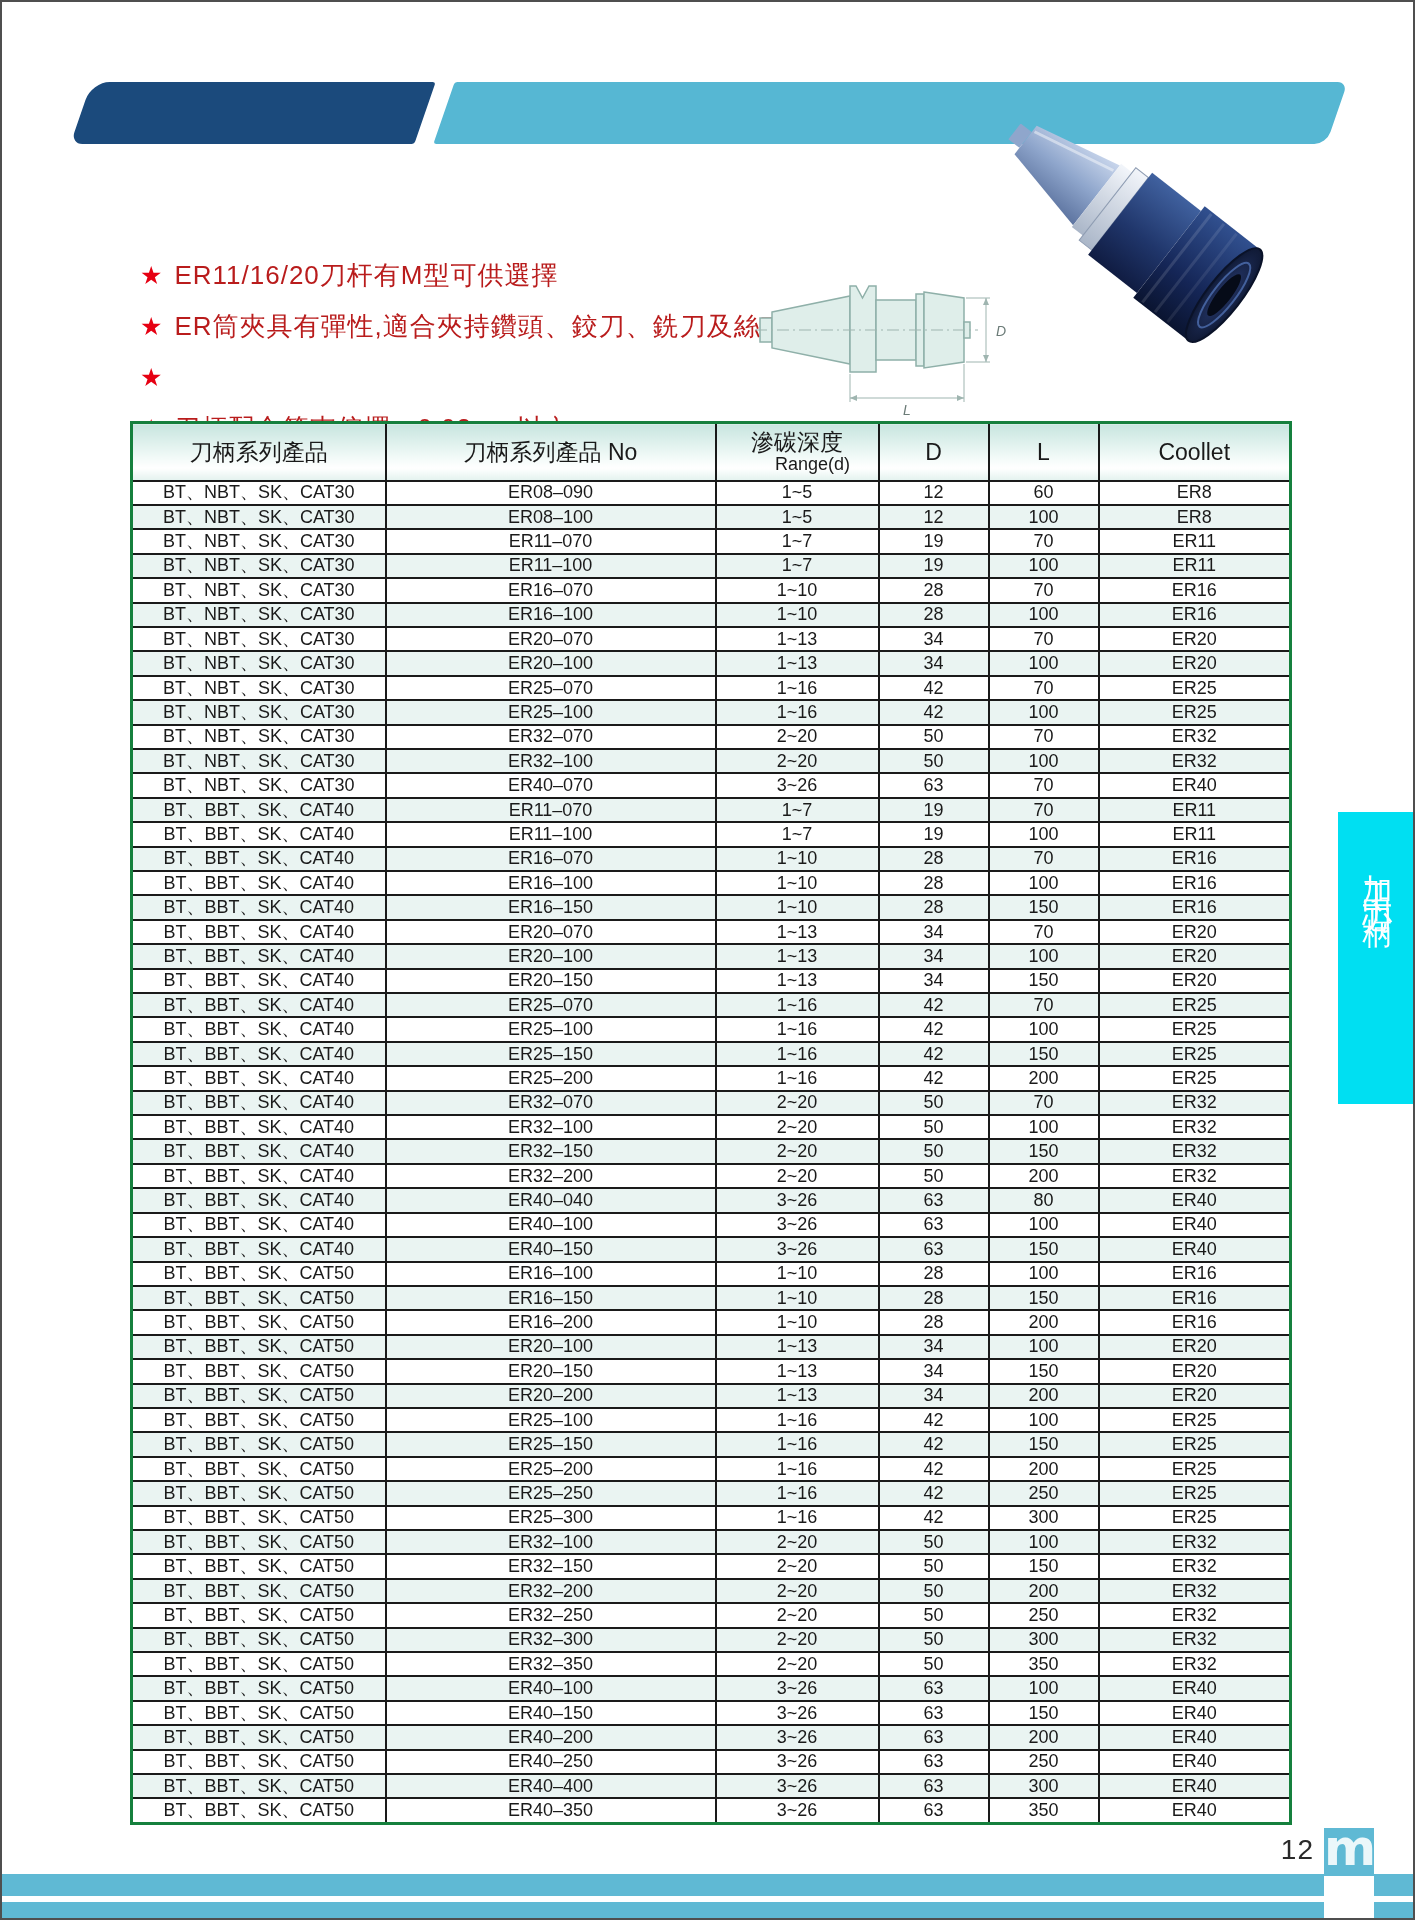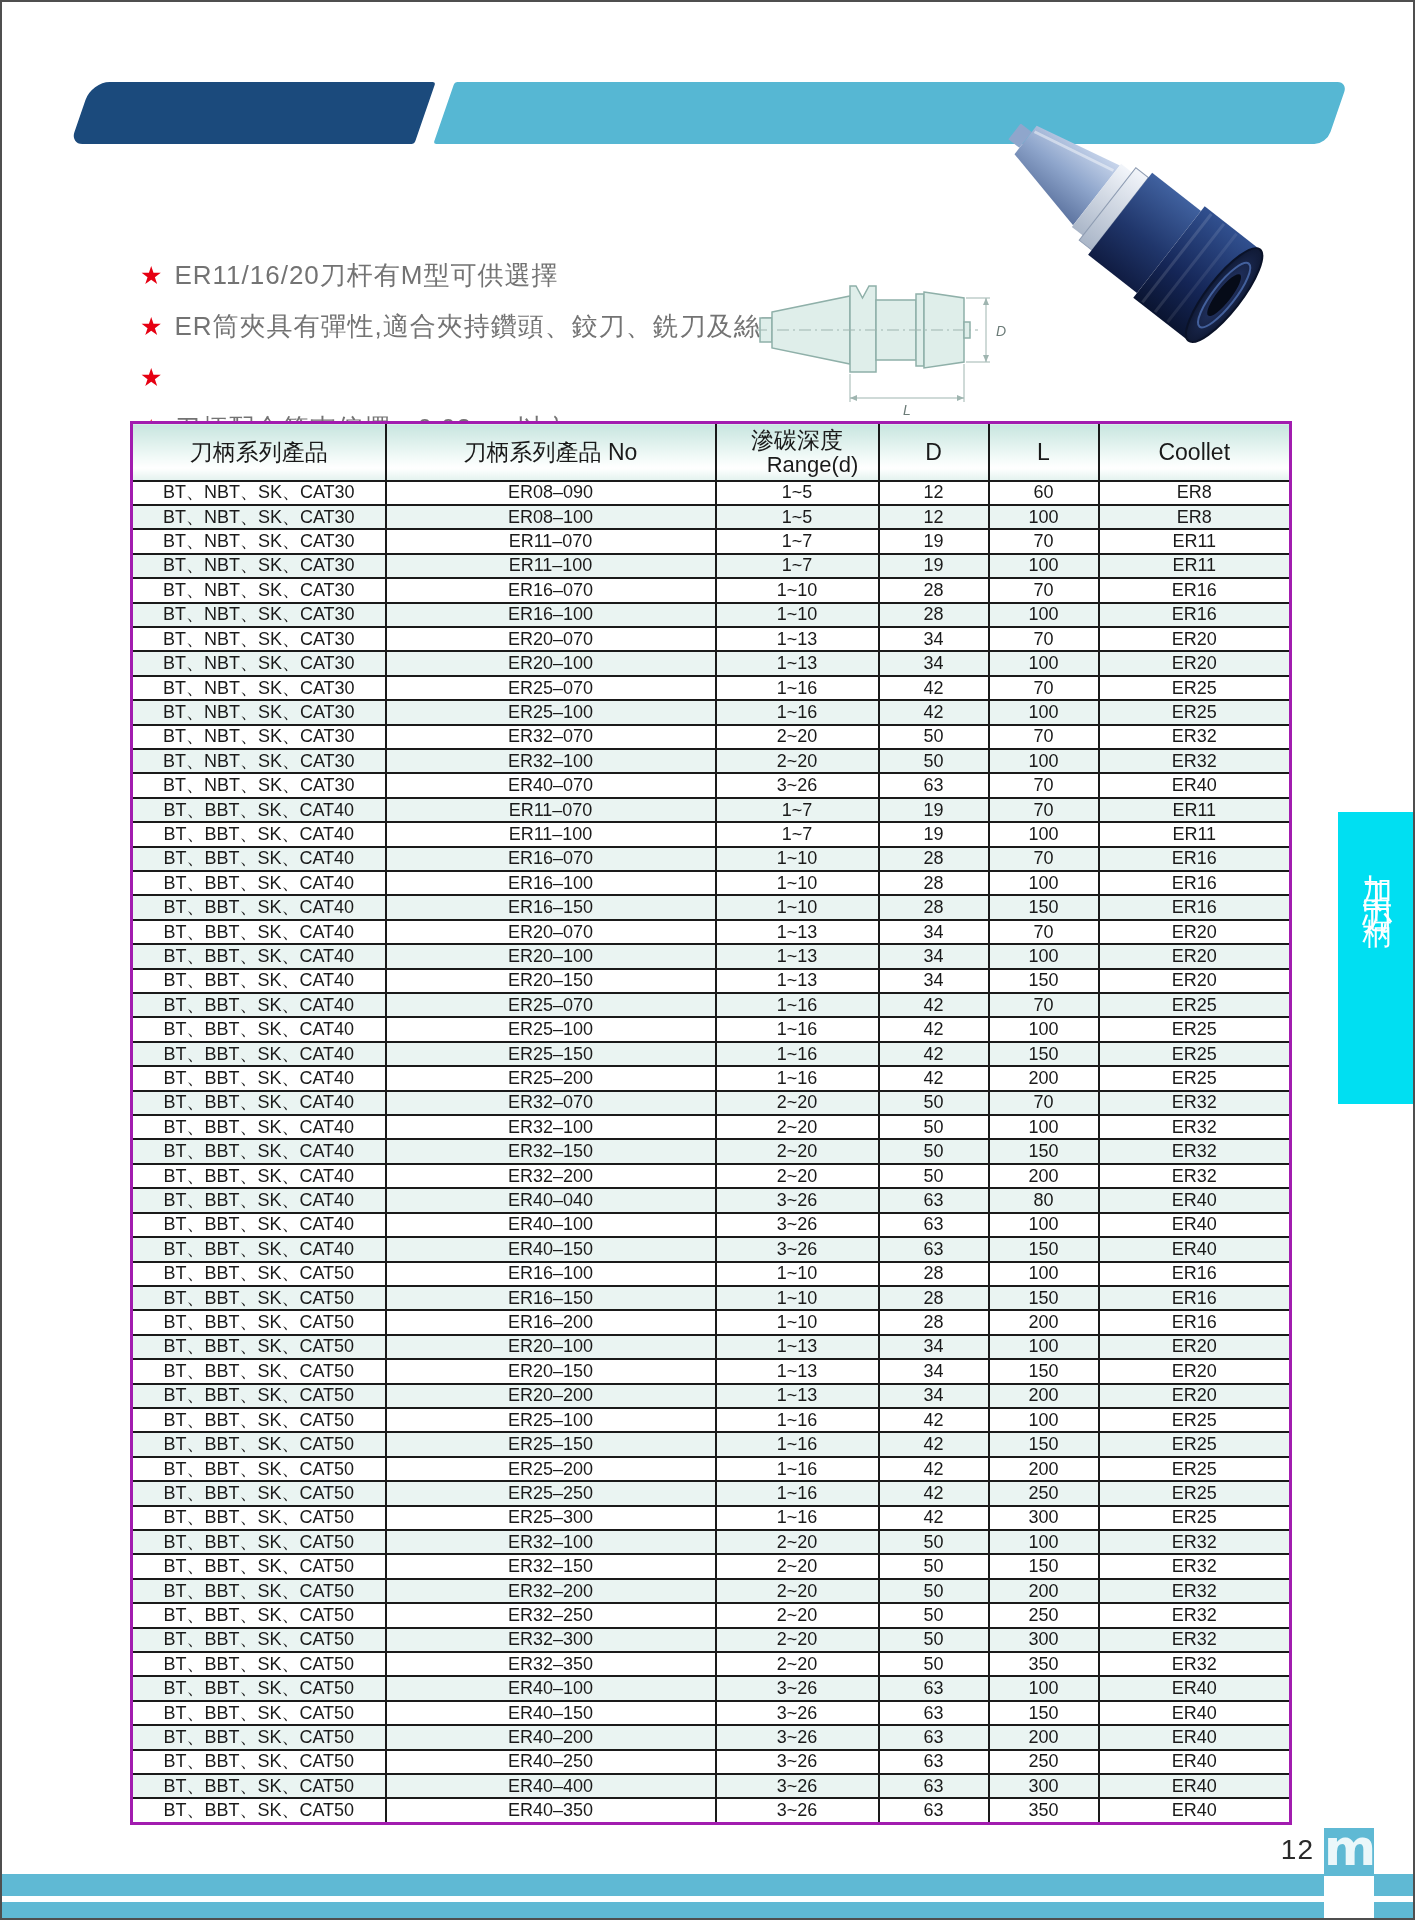--- a/index.html
+++ b/index.html
@@ -24,40 +24,40 @@
   .title-tri{
     width:0;height:0;border-top:20px solid transparent;border-bottom:20px solid transparent;
     border-left:30px solid #17477d;margin-right:12px;
   }
   .title-text{
     font-size:46px;font-weight:bold;color:#17477d;letter-spacing:3px;line-height:1;
   }
   .bullets{position:absolute;left:138px;top:248px;list-style:none;margin:0;padding:0;}
   .bullets li{display:flex;align-items:center;height:51px;}
   .bullet-star{color:#e60012;font-size:25px;margin-right:12px;line-height:1;}
-  .bullet-text{font-size:26px;color:#737373;letter-spacing:1px;white-space:nowrap;}
+  .bullet-text{font-size:26px;color:#b91c1c;letter-spacing:1px;white-space:nowrap;}
   
   .tool-diagram{position:absolute;left:748px;top:250px;}
   .tool-photo{position:absolute;left:1000px;top:122px;}
   
   table.spec{
     position:absolute;left:128px;top:419px;width:1159px;height:1404px;
     border-collapse:collapse;table-layout:fixed;
   }
   table.spec th,table.spec td{
     border:2px solid #1a1a1a;text-align:center;vertical-align:middle;
     padding:0;line-height:1.05;color:#1a1a1a;overflow:hidden;white-space:nowrap;
   }
-  table.spec{border:3px solid #a21caf;}
+  table.spec{border:3px solid #15803d;}
   table.spec thead tr{height:58px;}
   table.spec th{
     font-weight:normal;font-size:23px;
     background:linear-gradient(180deg,#c7e5df 0%,#f4fbf9 62%,#ffffff 78%,#e3f2ee 100%);
   }
-  table.spec th .sub{display:block;font-size:22px;margin-top:1px;margin-left:31px;}
+  table.spec th .sub{display:block;font-size:18px;margin-top:1px;margin-left:31px;}
   table.spec td{font-size:18px;background:#ffffff;}
   table.spec tr.alt td{background:#eaf4f2;}
   
   .watermark{
     position:absolute;left:100px;top:948px;width:1260px;
     font-size:98px;letter-spacing:-3px;color:rgba(125,132,132,0.34);
     white-space:nowrap;pointer-events:none;z-index:5;
   }
   
   .side-tab{

